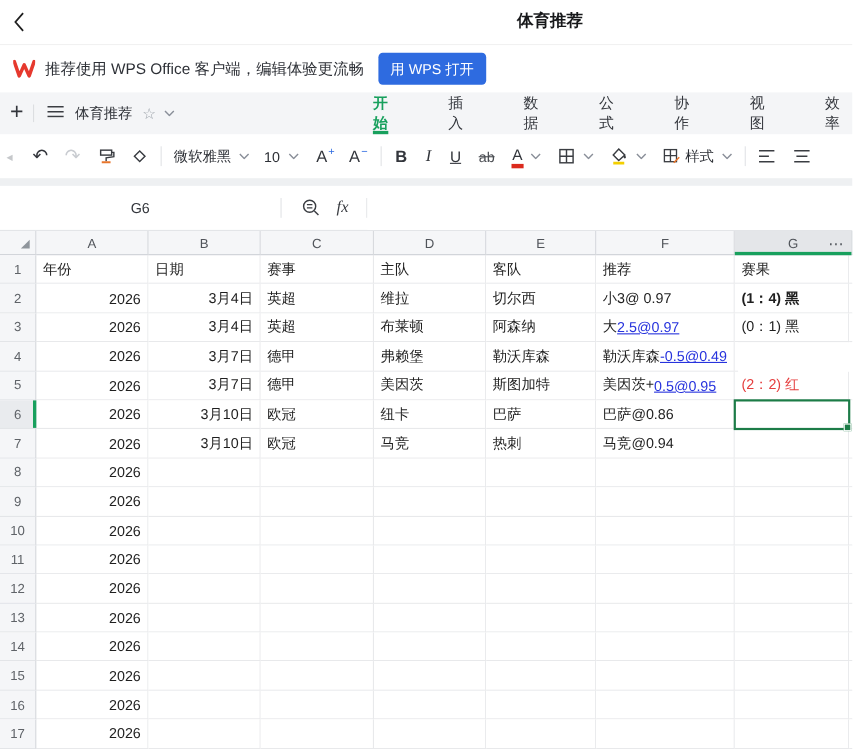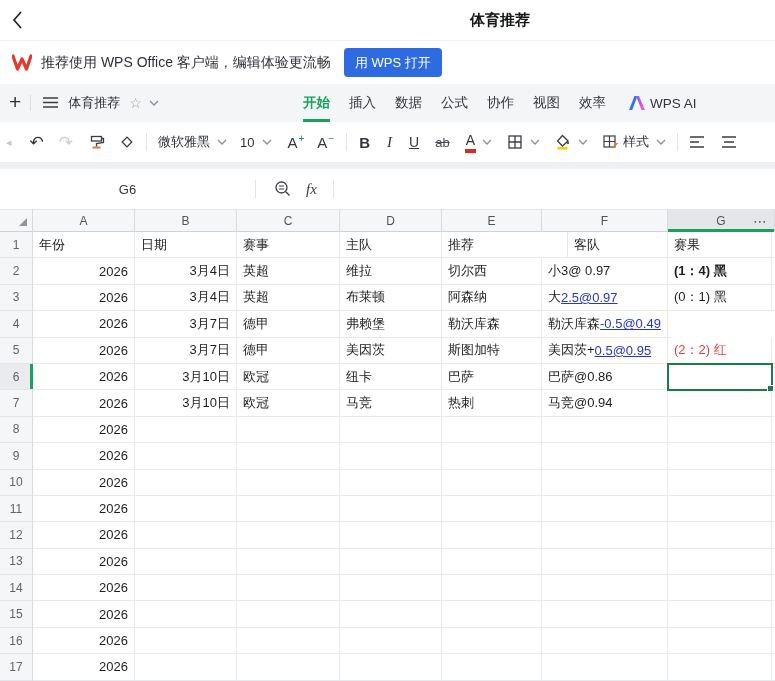--- a/index.html
+++ b/index.html
@@ -22,21 +22,21 @@
   .tabbar { height:38px; background:#f4f5f7; position:relative; display:flex; align-items:center; }
   .tb-left { display:flex; align-items:center; height:100%; }
   .plus-btn { font-size:21px; font-weight:300; color:#3a3d42; padding:0 9px 2px 9px; }
   .vdiv { width:1px; height:16px; background:#dcdee1; }
   .ham { margin-left:12px; }
   .doc-name { margin-left:10px; font-size:13px; color:#2e3137; }
   .star { margin-left:9px; font-size:14px; color:#9aa0a8; }
   .chev { margin-left:7px; display:inline-flex; }
   .tabs { position:absolute; left:303px; top:0; height:100%; display:flex; align-items:stretch; gap:19px; }
   .tab { display:flex; align-items:center; font-size:13.5px; color:#33363c;
-    border-bottom:3px solid transparent; border-top:3px solid transparent; cursor:pointer; }
+    border-bottom:3px solid transparent; border-top:3px solid transparent; cursor:pointer;margin-left:36px; }
   .tab.active { color:#18a05d; font-weight:bold; border-bottom-color:#18a05d; }
   .ai-tab { display:flex; align-items:center; gap:5px; margin-left:4px; font-size:13.5px; color:#33363c; }
 
   
   .toolbar { height:40px; background:#fff; display:flex; align-items:center; overflow:hidden; white-space:nowrap; }
   .tbi { display:inline-flex; align-items:center; justify-content:center; color:#33363c; flex:none; cursor:pointer; }
   .tdiv { width:1px; height:18px; background:#e1e3e6; flex:none; }
   .fontname { font-size:13px; color:#2e3137; }
   .fontsize { font-size:13px; color:#2e3137; }
   .glyph-b { font-weight:bold; font-size:15px; }
@@ -273,22 +273,22 @@
       <div class="more-btn">⋯</div>
   </div>
   <div>
 
   <div class="g-row">
         <div class="row-h">1</div>
         <div class="cell" style="width: 102px;">年份</div>
         <div class="cell" style="width: 102px;">日期</div>
         <div class="cell" style="width: 103px;">赛事</div>
         <div class="cell" style="width: 102px;">主队</div>
+        <div class="cell" style="width: 100px;">客队</div>
         <div class="cell" style="width: 126px;">推荐</div>
-        <div class="cell" style="width: 100px;">客队</div>
         <div class="cell" style="width: 104px;">赛果</div>
         <div class="filler"></div>
       </div>
       <div class="g-row">
         <div class="row-h">2</div>
         <div class="cell r" style="width: 102px;">2026</div>
         <div class="cell r" style="width: 102px;">3月4日</div>
         <div class="cell" style="width: 103px;">英超</div>
         <div class="cell" style="width: 102px;">维拉</div>
         <div class="cell" style="width: 100px; text-align: right;">切尔西</div>

